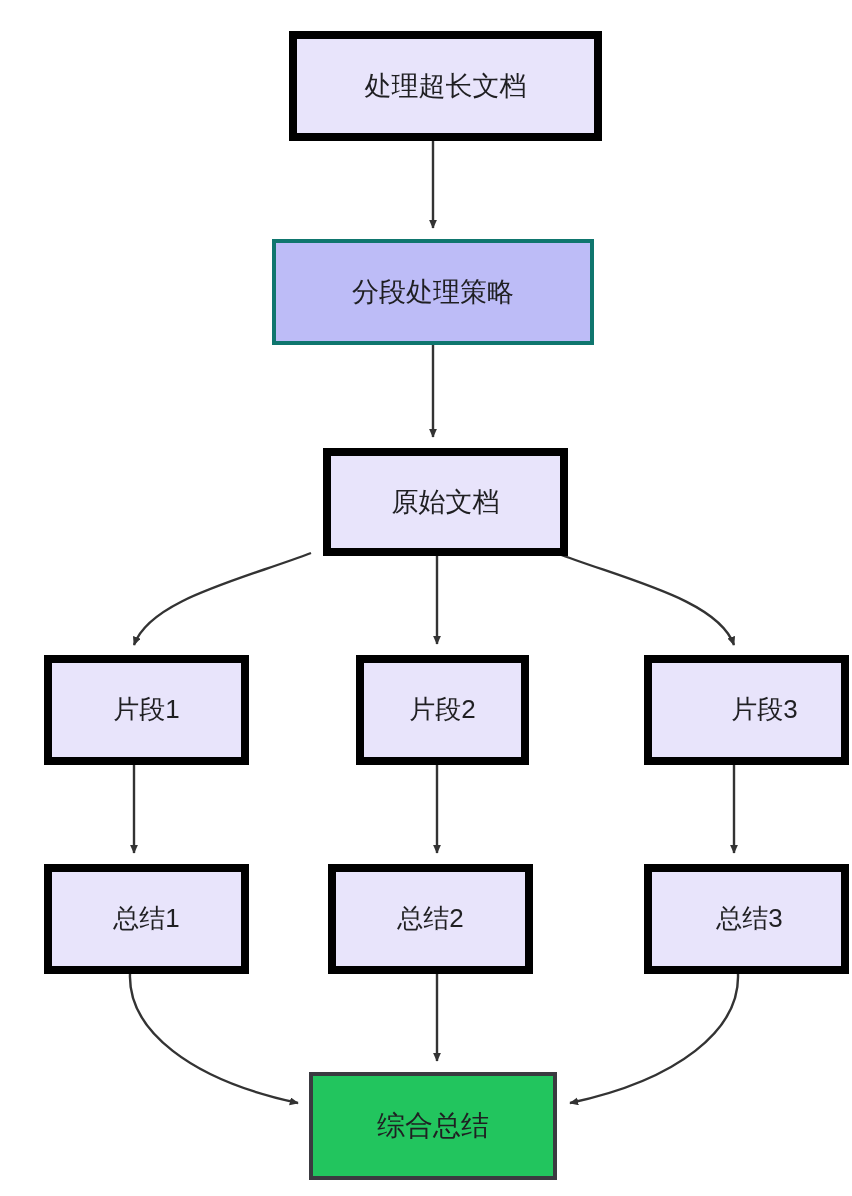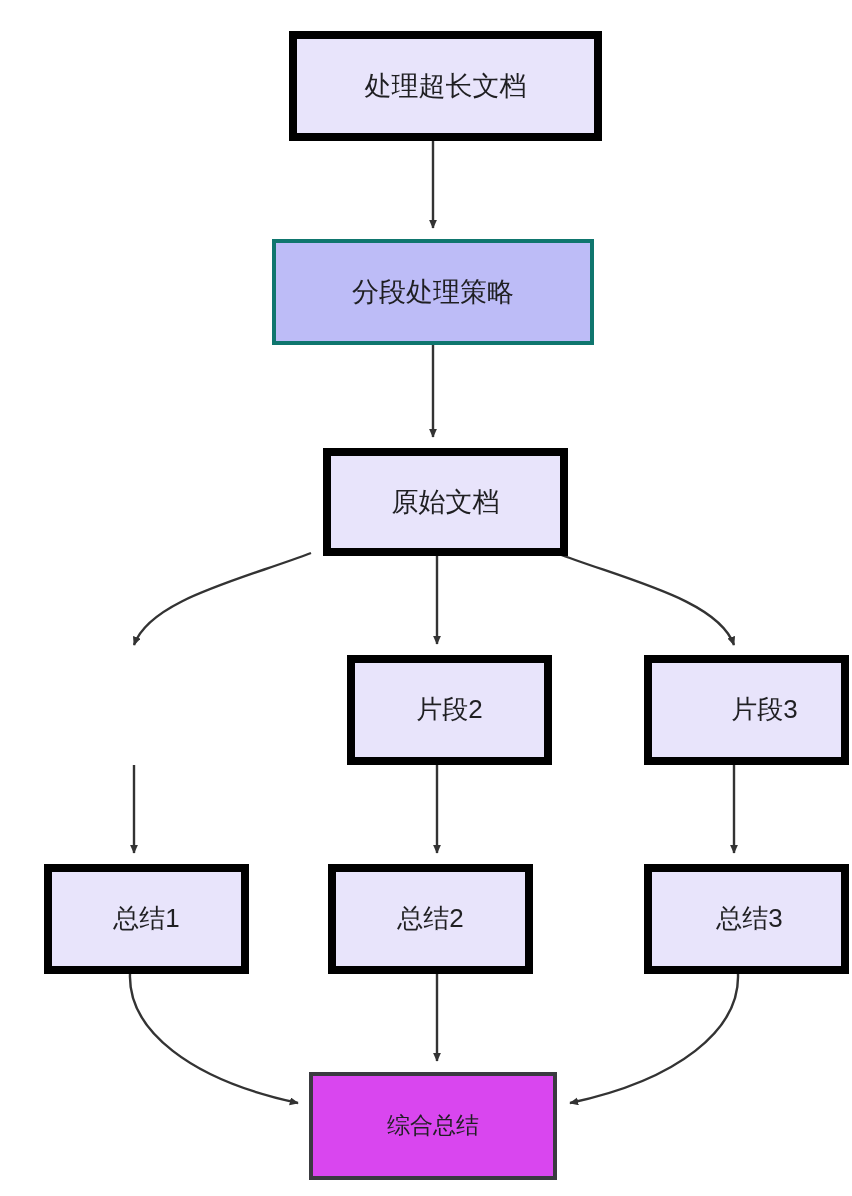--- a/index.html
+++ b/index.html
@@ -50,23 +50,23 @@
     margin-left: 12px;
   }
   
   .style-periwinkle {
     background: #bdbcf7;
     border: 4px solid #0f766e;
     font-size: 27px;
   }
   
   .style-green {
-    background: #d946ef;
+    background: #22c55e;
     border: 4px solid #3a3a40;
-    font-size: 23px;
+    font-size: 28px;
   }
   .node.small {
     font-size: 26px;
   }
 </style>
 </head>
 <body>
 
 <div id="flowchart">
 
@@ -105,22 +105,25 @@
   </div>
 
   <div class="node style-periwinkle" style="left:272px; top:239px; width:322px; height:106px;">
     <span class="node-label">分段处理策略</span>
   </div>
 
   <div class="node style-lavender" style="left:311px; top:448px; width:245px; height:108px;">
     <span class="node-label">原始文档</span>
   </div>
 
+  <div class="node style-lavender small" style="left:32px; top:655px; width:205px; height:110px;">
+    <span class="node-label">片段1</span>
+  </div>
 
-  <div class="node style-lavender small" style="left:335px; top:655px; width:205px; height:110px;">
+  <div class="node style-lavender small" style="left:344px; top:655px; width:173px; height:110px;">
     <span class="node-label">片段2</span>
   </div>
 
   <div class="node style-lavender small" style="left:632px; top:655px; width:205px; height:110px;padding-left:36px;">
     <span class="node-label">片段3</span>
   </div>
 
   <div class="node style-lavender small" style="left:32px; top:864px; width:205px; height:110px;">
     <span class="node-label">总结1</span>
   </div>

